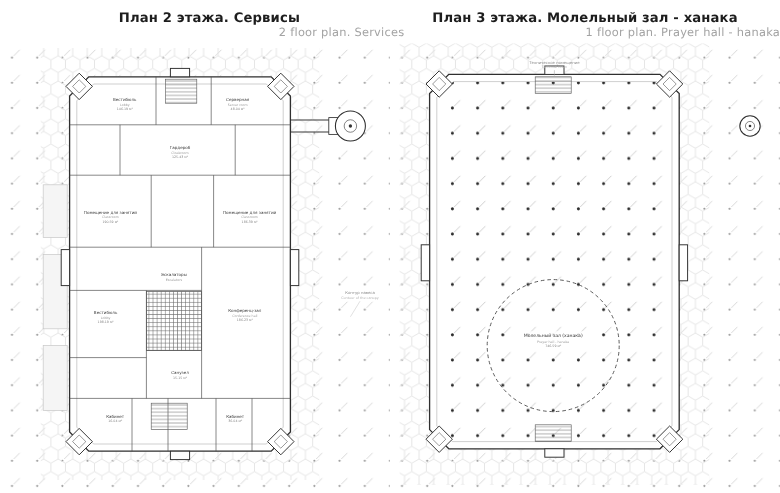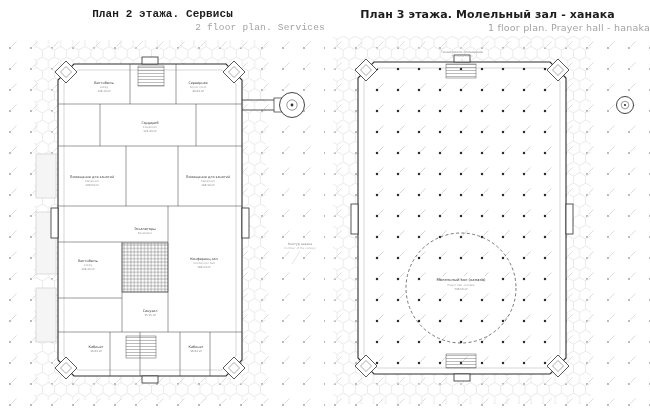--- a/index.html
+++ b/index.html
@@ -2,21 +2,21 @@
 <html><head>
 <meta charset="utf-8">
 <style>
   html,body{margin:0;padding:0;background:#ffffff;}
   .sheet{position:relative;width:650px;height:411px;background:#ffffff;overflow:hidden;
          font-family:"DejaVu Sans",sans-serif;}
   .plan-title{position:absolute;top:8px;width:325px;text-align:center;
               font-size:11px;font-weight:bold;color:#1d1d1d;letter-spacing:.1px;}
   .plan-subtitle{position:absolute;top:22px;width:325px;text-align:right;
                  font-size:9.5px;color:#a3a3a3;letter-spacing:.2px;}
-  .t-left{left:0;font-family:Liberation Mono, monospace;} .t-right{left:325px;}
+  .t-left{left:12px;} .t-right{left:325px;}
   svg{position:absolute;display:block;}
   svg text{font-family:"DejaVu Sans",sans-serif;}
   .rn{font-size:3.4px;fill:#3a3a3a;text-anchor:middle;}
   .re{font-size:2.7px;fill:#9b9b9b;text-anchor:middle;}
   .ra{font-size:2.7px;fill:#858585;text-anchor:middle;}
   .hn{font-size:3.8px;fill:#333333;text-anchor:middle;}
   .ann1{font-size:3.2px;fill:#8a8a8a;text-anchor:middle;}
   .ann2{font-size:2.8px;fill:#b3b3b3;text-anchor:middle;}
 </style>
 </head>

